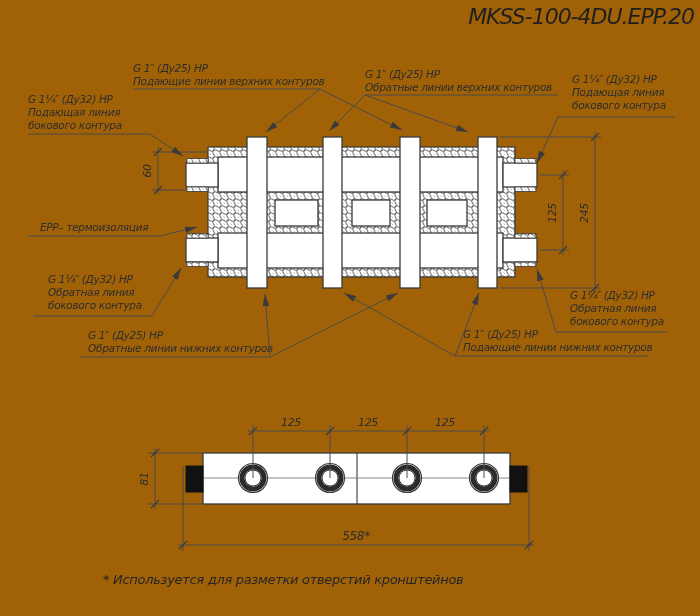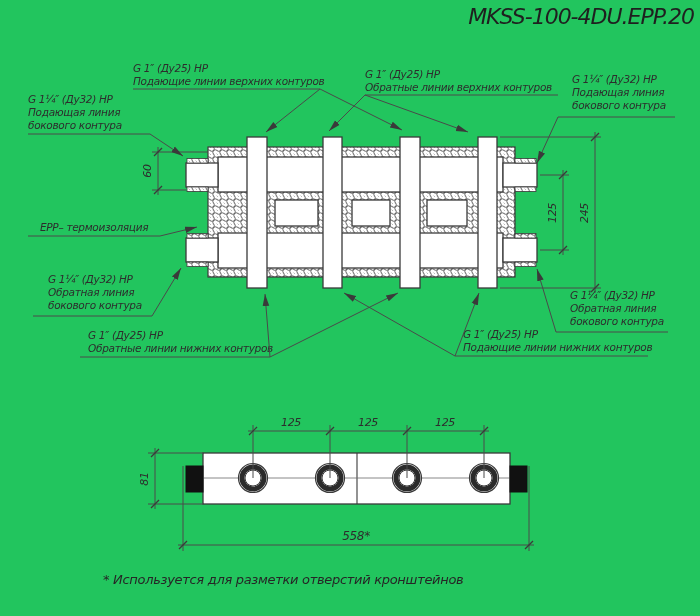--- a/index.html
+++ b/index.html
@@ -1,16 +1,16 @@
 <!DOCTYPE html>
 <html><head>
 <meta charset="utf-8">
 <style>
   html,body{margin:0;padding:0;background:#f7f7f7;}
-  #page{width:700px;height:616px;background:#22c55e;position:relative;font-family:"DejaVu Sans",sans-serif;}
+  #page{width:700px;height:616px;background:#a16207;position:relative;font-family:"DejaVu Sans",sans-serif;}
   svg{display:block;}
   .lbl{font-family:"DejaVu Sans",sans-serif;font-style:italic;font-size:10.5px;fill:#2d2d2d;letter-spacing:-0.3px;}
   .dimtxt{font-family:"DejaVu Sans",sans-serif;font-style:italic;font-size:11px;fill:#2d2d2d;letter-spacing:-0.3px;}
   .titletxt{font-family:"DejaVu Sans",sans-serif;font-style:italic;font-size:22px;fill:#1f1f1f;letter-spacing:-1px;}
   .foottxt{font-family:"DejaVu Sans",sans-serif;font-style:italic;font-size:13px;fill:#262626;letter-spacing:-0.3px;}
   .thin{stroke:#4a4a4a;stroke-width:1;fill:none;}
   .edge{stroke:#3a3a3a;stroke-width:1.3;fill:#ffffff;}
   .edgeh{stroke:#3a3a3a;stroke-width:1.1;}
   .tick{stroke:#3a3a3a;stroke-width:1.2;}
 </style>

